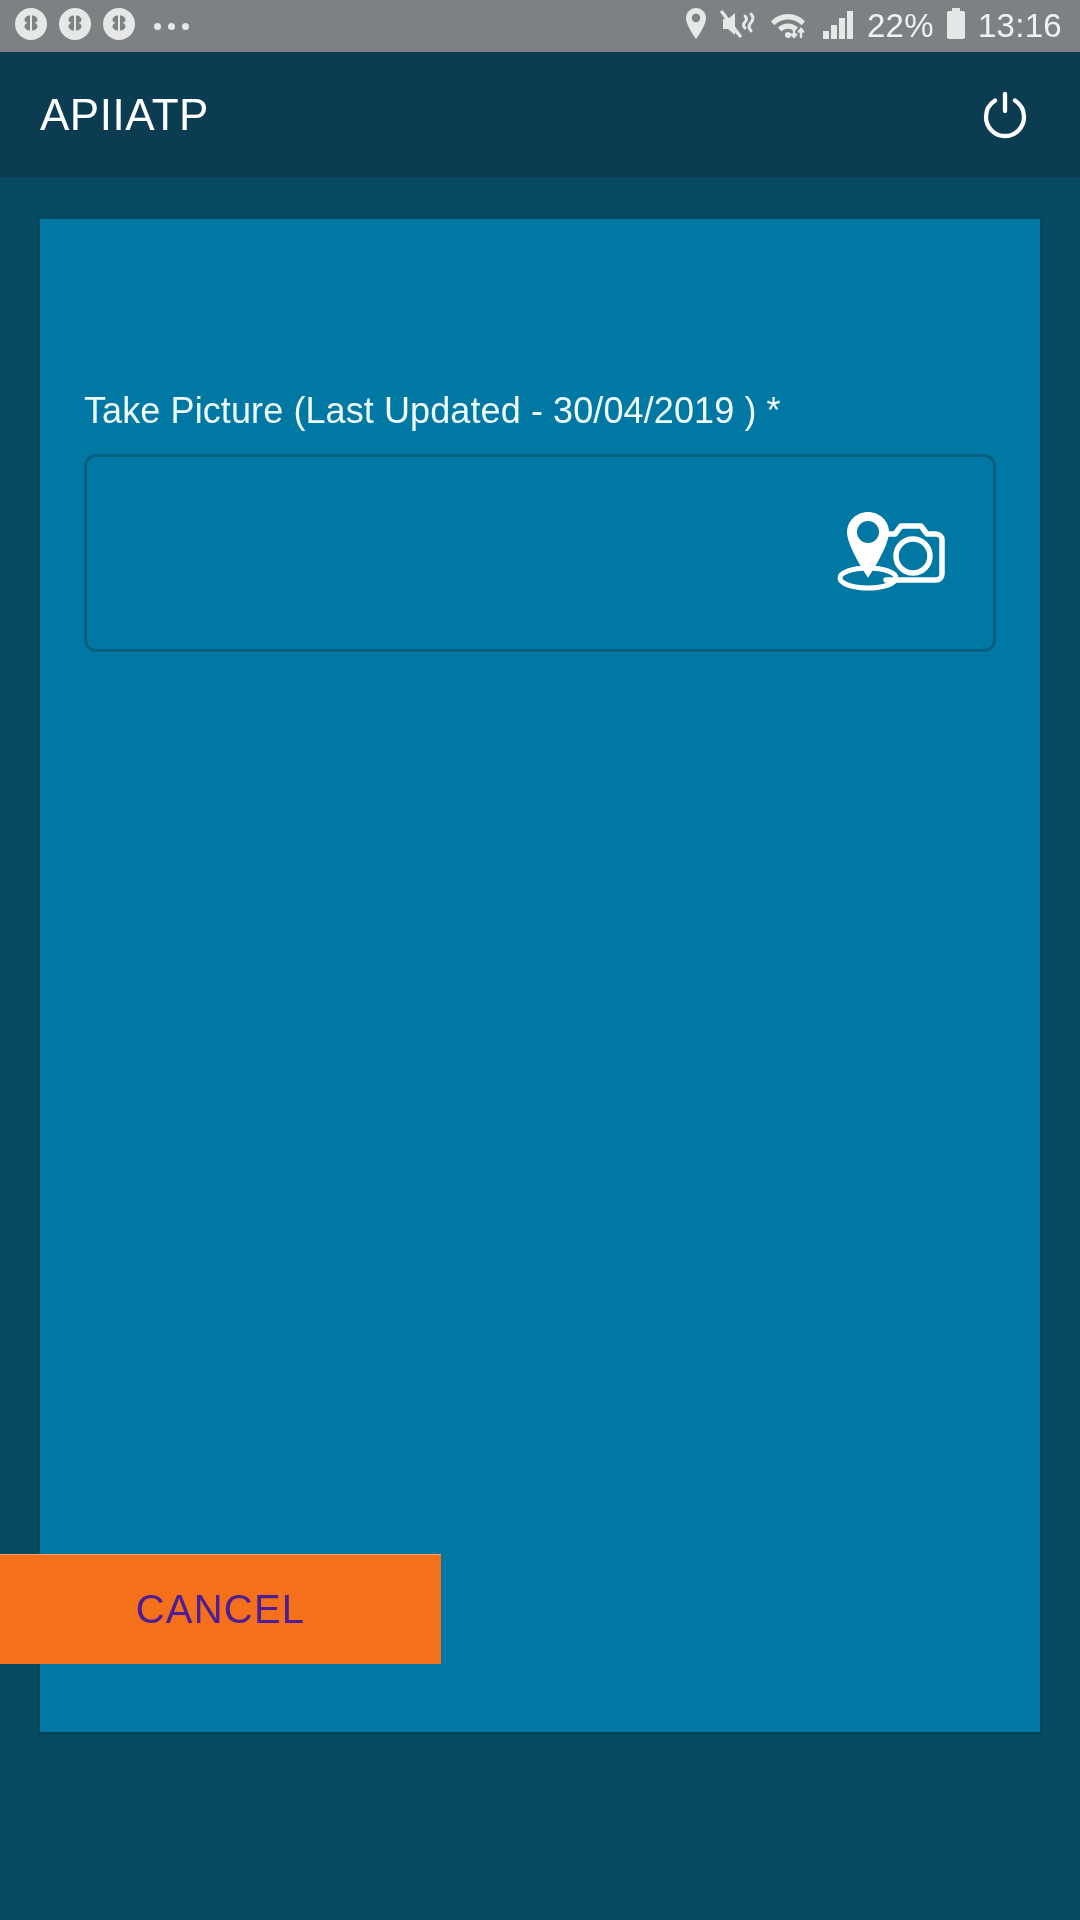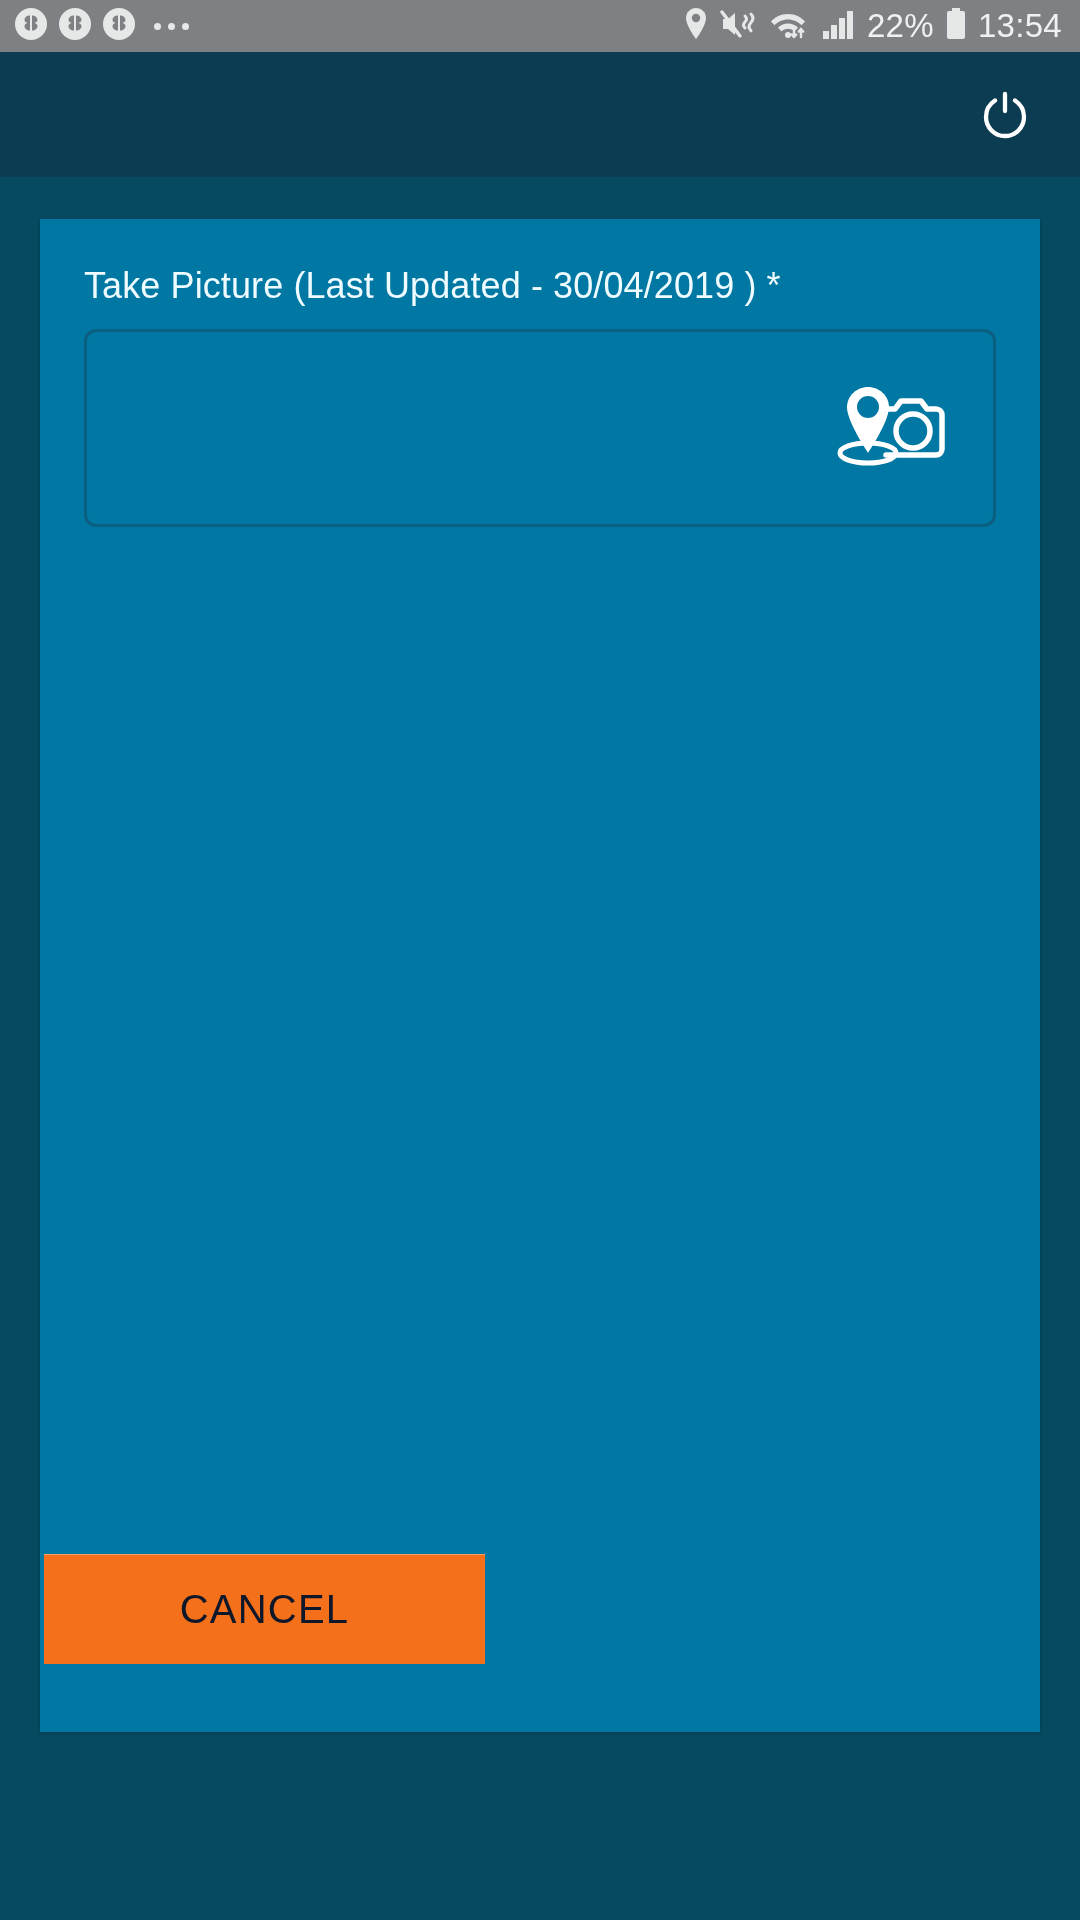--- a/index.html
+++ b/index.html
@@ -63,20 +63,21 @@
     padding:46px 44px 0 44px;
     box-shadow:0 1px 3px rgba(0,0,0,0.25);
   }
   .card-title {
     color:#ffffff; font-size:43px; font-weight:bold;
     letter-spacing:0.2px;
     margin-top:14px;
   }
   .field-label {
     color:#eefbff; font-size:36px; font-weight:400;
+    margin-top:125px;
     letter-spacing:0.1px;
     white-space:nowrap;
   }
   .picture-box {
     margin-top:22px;
     height:198px;
     border:3px solid #0a5f80;
     border-radius:12px;
     position:relative;
   }
@@ -94,28 +95,27 @@
     width:1080px;
     height:110px;
     display:flex;
     gap:5px;
     padding:0 2px 0 0;
   }
   .act-btn {
     flex:1 1 0;
     background:#f4701b;
     border:none;
-    color:#0f172a;
+    color:#4c1d95;
     font-size:40px;
     font-family:"Liberation Sans", sans-serif;
     letter-spacing:1.2px;
     display:flex; align-items:center; justify-content:center;
     cursor:pointer;
     border-top:1px solid #f8a069;
-    margin-left:44px;
   }
   .act-btn.cancel { flex:0 0 441px; }
 </style>
 </head>
 <body>
 
 <div id="app">
 
   <div class="statusbar">
     <div class="sb-left">
@@ -179,25 +179,26 @@
           <rect x="25" y="4" width="6" height="28" fill="#e6e8e8"></rect>
         </svg>
       </span>
       <span class="sb-text">22%</span>
       <span class="sb-icon">
         <svg width="22" height="34" viewBox="0 0 22 34">
           <rect x="7" y="1" width="8" height="3.5" fill="#e6e8e8"></rect>
           <rect x="2" y="4" width="18" height="28" rx="2" fill="#e6e8e8"></rect>
         </svg>
       </span>
-      <span class="sb-text">13:54</span>
+      <span class="sb-text">13:16</span>
     </div>
   </div>
 
   <div class="appbar">
+    <div class="app-title">APIIATP</div>
     <div class="power-btn">
       <svg width="56" height="56" viewBox="0 0 56 56">
         <path d="M18 13.5C12.6 17 9 23.1 9 30c0 10.5 8.5 19 19 19s19-8.5 19-19c0-6.9-3.6-13-9-16.5" stroke="#ffffff" stroke-width="4.3" fill="none" stroke-linecap="round"></path>
         <path d="M28 7v17" stroke="#ffffff" stroke-width="4.3" fill="none" stroke-linecap="round"></path>
       </svg>
     </div>
   </div>
 
   <div class="content">
     <div class="card">

